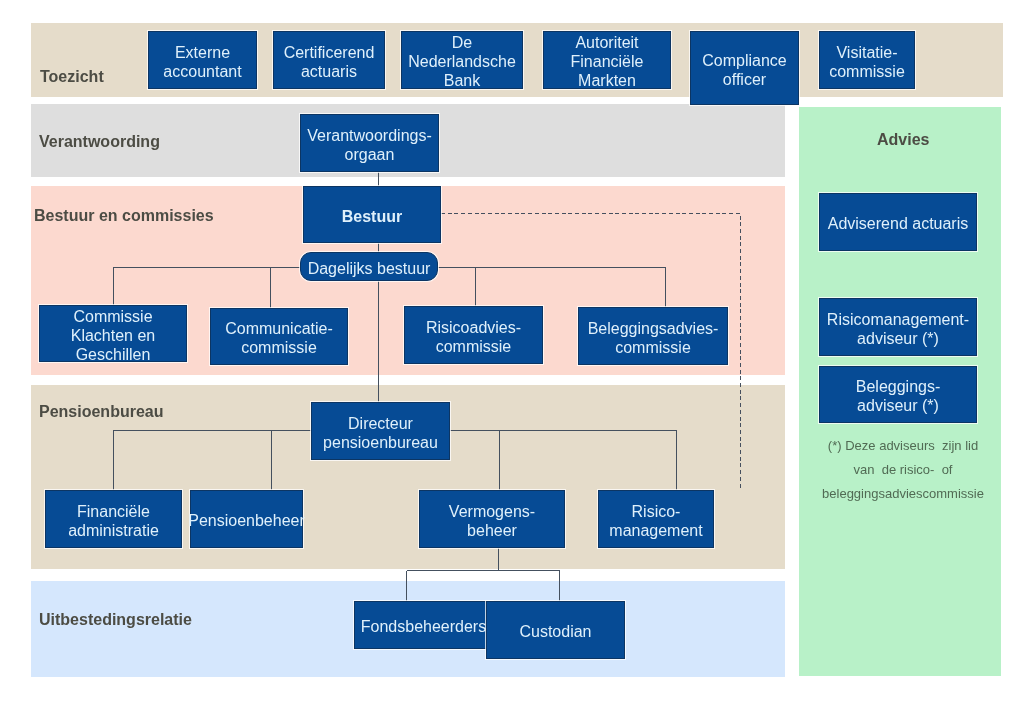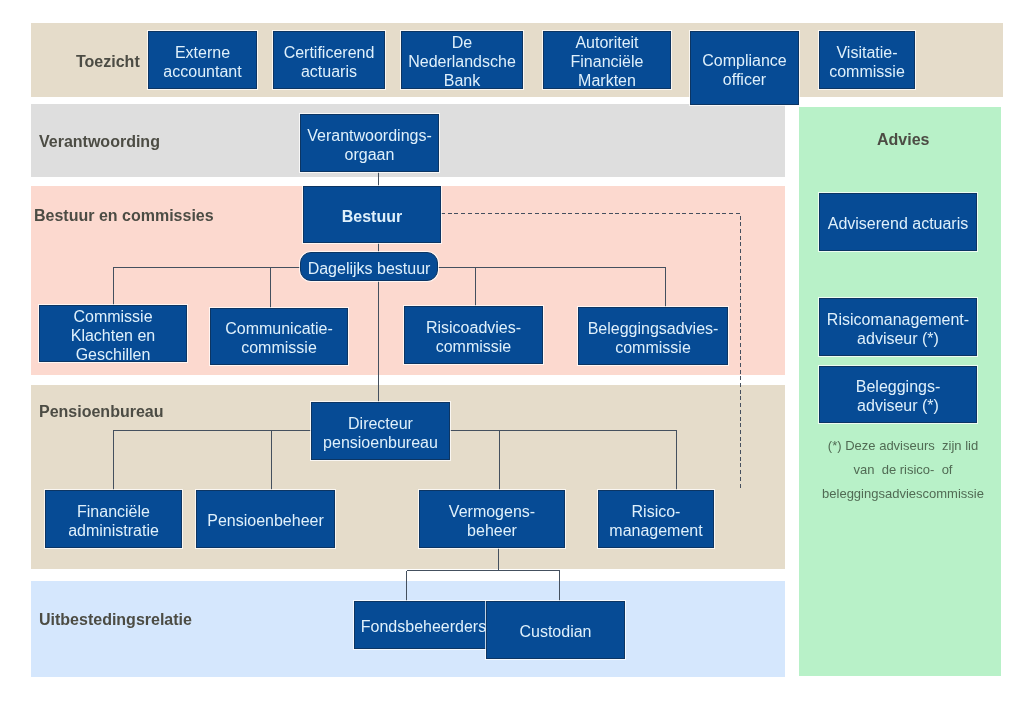--- a/index.html
+++ b/index.html
@@ -20,21 +20,21 @@
 
 <div id="root">
 
   <div class="band" style="left:31px;top:23px;width:972px;height:74px;background:#e5dcca;"></div>
   <div class="band" style="left:31px;top:104px;width:754px;height:73px;background:#dedede;"></div>
   <div class="band" style="left:31px;top:186px;width:754px;height:189px;background:#fcd9cf;"></div>
   <div class="band" style="left:31px;top:385px;width:754px;height:184px;background:#e5dcca;"></div>
   <div class="band" style="left:31px;top:581px;width:754px;height:96px;background:#d5e7fd;"></div>
   <div class="band" style="left:799px;top:107px;width:202px;height:569px;background:#b8f1c8;"></div>
 
-  <div class="band-label" style="left:40px;top:54px;margin-left:36px;">Toezicht</div>
+  <div class="band-label" style="left:40px;top:69px;">Toezicht</div>
   <div class="band-label" style="left:39px;top:134px;">Verantwoording</div>
   <div class="band-label" style="left:34px;top:208px;">Bestuur en commissies</div>
   <div class="band-label" style="left:39px;top:404px;">Pensioenbureau</div>
   <div class="band-label" style="left:39px;top:612px;">Uitbestedingsrelatie</div>
   <div class="band-label" style="left:877px;top:132px;">Advies</div>
 
   <svg class="lines" viewBox="0 0 1024 709">
     <g stroke="#44505e" stroke-width="1" fill="none" shape-rendering="crispEdges">
 
       <path d="M378.5,171 L378.5,186"></path>
@@ -73,21 +73,21 @@
   <div class="box bold" style="left:303px;top:186px;width:138px;height:57px;">Bestuur</div>
   <div class="box" style="left:300px;top:252px;width:138px;height:29px;border-radius:11px;">Dagelijks bestuur</div>
 
   <div class="box" style="left:39px;top:305px;width:148px;height:57px;">Commissie<br>Klachten en<br>Geschillen</div>
   <div class="box" style="left:210px;top:308px;width:138px;height:57px;">Communicatie-<br>commissie</div>
   <div class="box" style="left:404px;top:306px;width:139px;height:58px;">Risicoadvies-<br>commissie</div>
   <div class="box" style="left:578px;top:307px;width:150px;height:58px;">Beleggingsadvies-<br>commissie</div>
 
   <div class="box" style="left:311px;top:402px;width:139px;height:58px;">Directeur<br>pensioenbureau</div>
   <div class="box" style="left:45px;top:490px;width:137px;height:58px;">Financiële<br>administratie</div>
-  <div class="box" style="left:196px;top:490px;width:139px;height:58px;">Pensioenbeheer</div>
+  <div class="box" style="left:190px;top:490px;width:113px;height:58px;">Pensioenbeheer</div>
   <div class="box" style="left:419px;top:490px;width:146px;height:58px;">Vermogens-<br>beheer</div>
   <div class="box" style="left:598px;top:490px;width:116px;height:58px;">Risico-<br>management</div>
 
   <div class="box" style="left:310px;top:601px;width:139px;height:48px;margin-left:44px;">Fondsbeheerders</div>
   <div class="box" style="left:486px;top:601px;width:139px;height:58px;">Custodian</div>
 
   <div class="box" style="left:819px;top:193px;width:158px;height:58px;">Adviserend actuaris</div>
   <div class="box" style="left:819px;top:298px;width:158px;height:58px;">Risicomanagement-<br>adviseur (*)</div>
   <div class="box" style="left:819px;top:366px;width:158px;height:57px;">Beleggings-<br>adviseur (*)</div>
 

